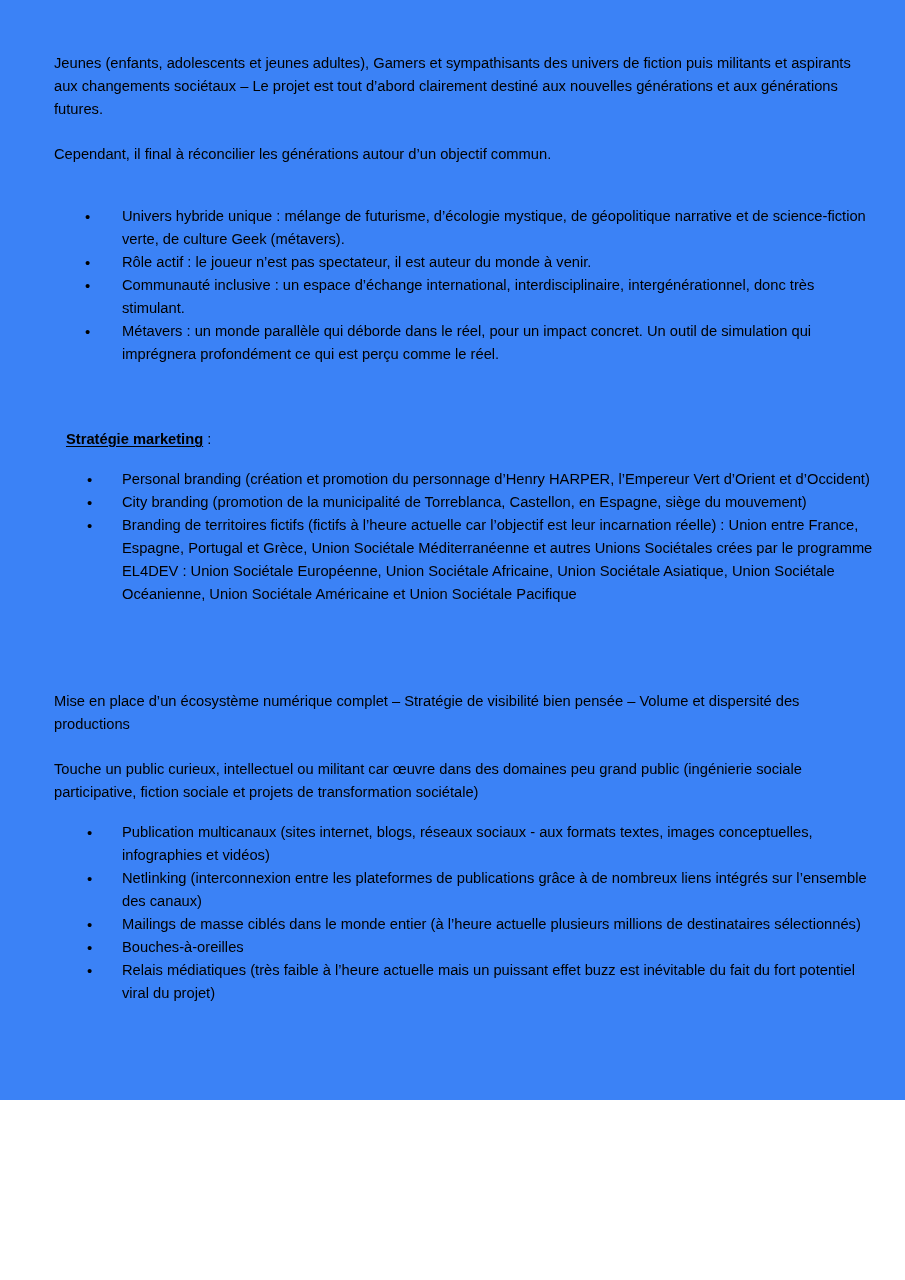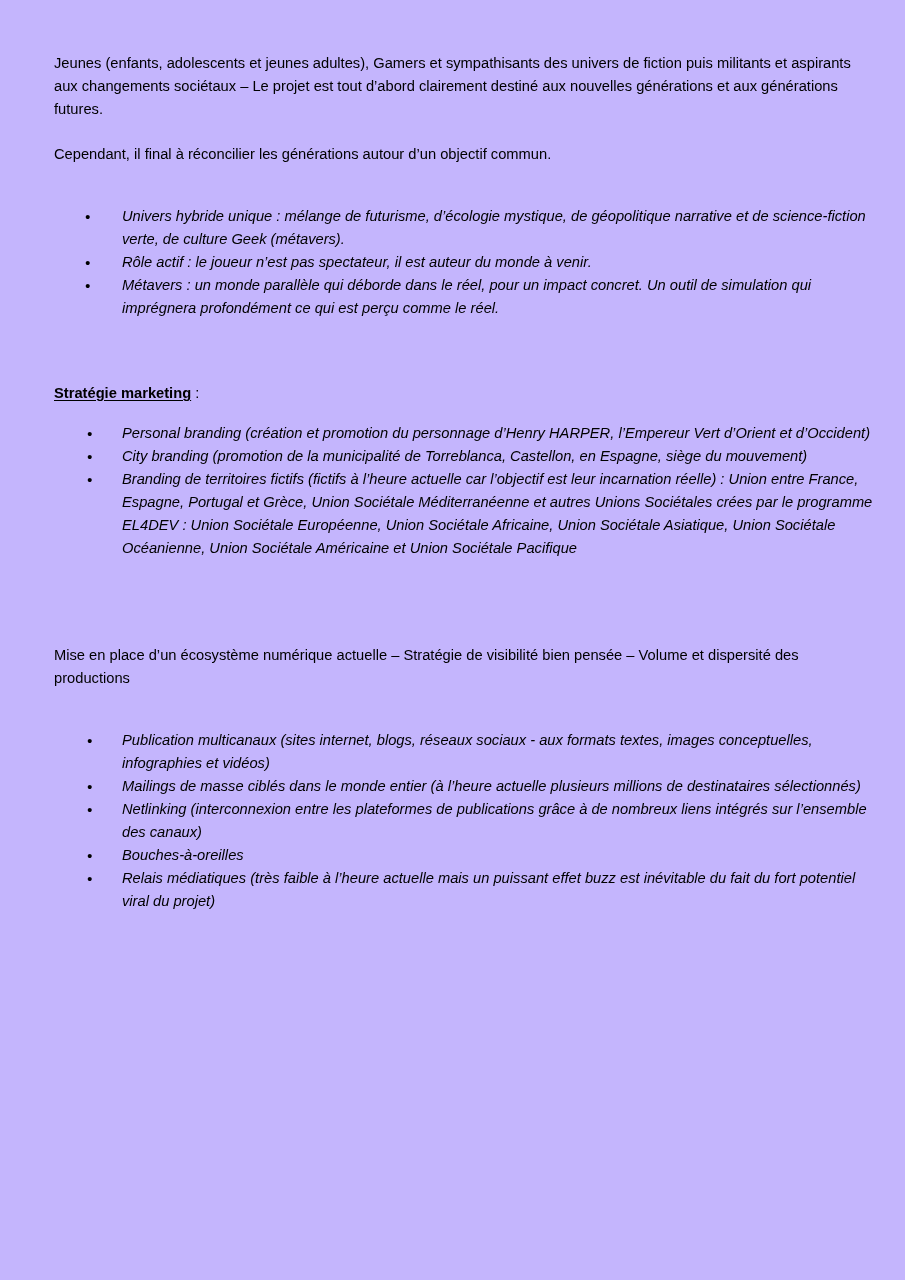--- a/index.html
+++ b/index.html
@@ -13,22 +13,22 @@
     height: 1280px;
     font-family: "Liberation Sans", sans-serif;
     color: #000000;
     -webkit-font-smoothing: antialiased;
   }
 
   .page {
     position: relative;
     box-sizing: border-box;
     width: 905px;
-    height: 1280px;
-    background: #c4b5fd;
+    height: 1100px;
+    background: #3b82f6;
     padding: 52px 34px 0 54px;
   }
 
   .doc-body {
     width: 822px;
     font-size: 14.7px;
     line-height: 1.565;
     text-align: left;
   }
 
@@ -47,31 +47,31 @@
   h2.section-heading {
     margin: 0;
     padding: 0;
     font-size: 14.7px;
     line-height: 1.565;
     font-weight: bold;
   }
   h2.section-heading .underlined {
     text-decoration: underline;
     text-underline-offset: 2px;
+    margin-left: 12px;
   }
   h2.section-heading .colon {
     font-weight: normal;
     text-decoration: none;
   }
 
   ul.bullets {
     list-style: none;
     margin: 0;
     padding: 0;
-    font-style: italic;
   }
   ul.bullets > li {
     position: relative;
     margin: 0 0 0 0;
     padding: 0 0 0 68px;
     font-size: 14.7px;
     line-height: 1.565;
   }
   ul.bullets > li::before {
     content: "\2022";
@@ -102,49 +102,51 @@
     <p class="para">Cependant, il final à réconcilier les générations autour d’un objectif commun.</p>
 
     <div class="gap-para"></div>
 
 
     <div class="gap-before-list"></div>
 
     <ul class="bullets">
       <li>Univers hybride unique : mélange de futurisme, d’écologie mystique, de géopolitique narrative et de science-fiction verte, de culture Geek (métavers).</li>
       <li>Rôle actif : le joueur n’est pas spectateur, il est auteur du monde à venir.</li>
+      <li>Communauté inclusive : un espace d’échange international, interdisciplinaire, intergénérationnel, donc très stimulant.</li>
       <li>Métavers : un monde parallèle qui déborde dans le réel, pour un impact concret. Un outil de simulation qui imprégnera profondément ce qui est perçu comme le réel.</li>
     </ul>
 
     <div class="gap-section"></div>
 
     <h2 class="section-heading"><span class="underlined">Stratégie marketing</span><span class="colon"> :</span></h2>
 
     <div class="gap-before-list"></div>
 
     <ul class="bullets wide">
       <li>Personal branding (création et promotion du personnage d’Henry HARPER, l’Empereur Vert d’Orient et d’Occident)</li>
       <li>City branding (promotion de la municipalité de Torreblanca, Castellon, en Espagne, siège du mouvement)</li>
       <li>Branding de territoires fictifs (fictifs à l’heure actuelle car l’objectif est leur incarnation réelle) : Union entre France, Espagne, Portugal et Grèce, Union Sociétale Méditerranéenne et autres Unions Sociétales crées par le programme EL4DEV : Union Sociétale Européenne, Union Sociétale Africaine, Union Sociétale Asiatique, Union Sociétale Océanienne, Union Sociétale Américaine et Union Sociétale Pacifique</li>
     </ul>
 
     <div class="gap-section"></div>
 
 
     <div class="gap-para"></div>
 
-    <p class="para">Mise en place d’un écosystème numérique actuelle – Stratégie de visibilité bien pensée – Volume et dispersité des productions</p>
+    <p class="para">Mise en place d’un écosystème numérique complet – Stratégie de visibilité bien pensée – Volume et dispersité des productions</p>
 
     <div class="gap-para"></div>
 
+    <p class="para">Touche un public curieux, intellectuel ou militant car œuvre dans des domaines peu grand public (ingénierie sociale participative, fiction sociale et projets de transformation sociétale)</p>
 
     <div class="gap-before-list"></div>
 
     <ul class="bullets wide">
       <li>Publication multicanaux (sites internet, blogs, réseaux sociaux - aux formats textes, images conceptuelles, infographies et vidéos)</li>
+      <li>Netlinking (interconnexion entre les plateformes de publications grâce à de nombreux liens intégrés sur l’ensemble des canaux)</li>
       <li>Mailings de masse ciblés dans le monde entier (à l’heure actuelle plusieurs millions de destinataires sélectionnés)</li>
-      <li>Netlinking (interconnexion entre les plateformes de publications grâce à de nombreux liens intégrés sur l’ensemble des canaux)</li>
       <li>Bouches-à-oreilles</li>
       <li>Relais médiatiques (très faible à l’heure actuelle mais un puissant effet buzz est inévitable du fait du fort potentiel viral du projet)</li>
     </ul>
 
   </div>
 </div>
 
 </body></html>

